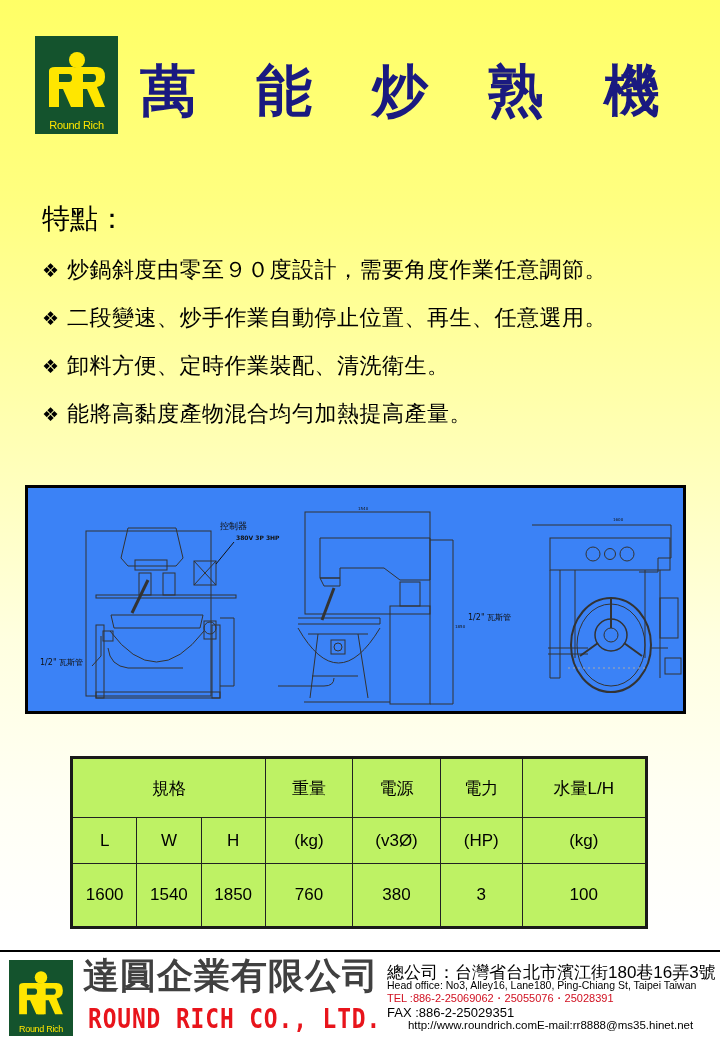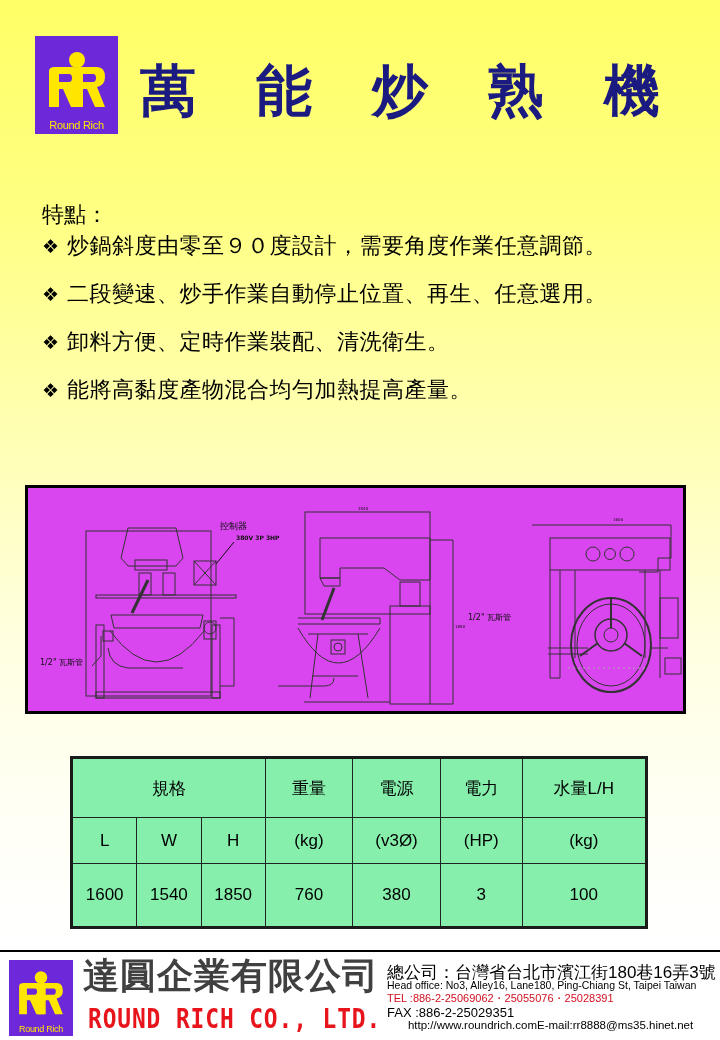--- a/index.html
+++ b/index.html
@@ -3,21 +3,21 @@
   <meta charset="utf-8">
   <style>
     html, body { margin: 0; padding: 0; }
     body {
       width: 720px; height: 1040px; position: relative; overflow: hidden;
       background: linear-gradient(to bottom, #ffff66 0px, #ffff80 200px, #ffffb0 420px, #ffffe0 640px, #fffff4 800px, #ffffff 940px);
       font-family: "DejaVu Sans", "Liberation Sans", sans-serif;
       color: #000;
     }
     .logo {
-      position: absolute; background: #6d28d9; color: #ffe600;
+      position: absolute; background: #14532d; color: #ffe600;
       display: flex; flex-direction: column; align-items: center; justify-content: flex-end;
     }
     .logo .mark { position: relative; }
     .logo .caption {
       font-family: "Liberation Sans", sans-serif; color: #ffe600;
       white-space: nowrap; letter-spacing: -0.3px;
     }
     #top-logo { left: 35px; top: 36px; width: 83px; height: 98px; }
     #top-logo .caption { font-size: 11px; margin-bottom: 3px; }
     #footer-logo { left: 9px; top: 960px; width: 64px; height: 76px; }
@@ -26,37 +26,37 @@
     .title {
       position: absolute; left: 140px; top: 55px; width: 520px; height: 70px;
       display: flex; justify-content: space-between; align-items: center;
     }
     .title span {
       font-family: "DejaVu Serif", serif; font-size: 56px; font-weight: bold;
       color: #1a1a80; line-height: 1;
     }
 
     .features { position: absolute; left: 42px; top: 200px; width: 670px; }
-    .features .heading { font-size: 22px; font-family: Liberation Sans, sans-serif; }
+    .features .heading { font-size: 28px; margin-bottom: 16px; font-family: Liberation Sans, sans-serif; }
     .features ul { list-style: none; margin: 0; padding: 0; }
     .features li {
       font-size: 22px; height: 48px; line-height: 32px; white-space: nowrap;
       display: flex; align-items: flex-start; letter-spacing: 0.5px;
     }
     .features .bullet { font-size: 19px; margin-right: 1px; width: 24px; display: inline-block; }
 
     .drawing {
       position: absolute; left: 25px; top: 485px; width: 661px; height: 229px;
-      border: 3px solid #000; background: #d946ef; box-sizing: border-box;
+      border: 3px solid #000; background: #3b82f6; box-sizing: border-box;
     }
     .drawing svg { position: absolute; left: 0; top: 0; }
 
     table.spec {
       position: absolute; left: 70px; top: 756px; width: 578px; height: 171px;
-      border-collapse: collapse; border: 3px solid #1a1a1a; background: #86efac;
+      border-collapse: collapse; border: 3px solid #1a1a1a; background: #bef264;
       font-family: "Liberation Sans", sans-serif; font-size: 17px;
     }
     table.spec td { border: 1px solid #222; text-align: center; vertical-align: middle; padding: 0; }
     table.spec tr.h1 td { height: 58px; }
     table.spec tr.h2 td { height: 45px; }
     table.spec tr.v td { height: 62px; }
 
     .footer-rule { position: absolute; left: 0; top: 950px; width: 720px; height: 2px; background: #000; }
     .footer-name-zh {
       position: absolute; left: 83px; top: 958px; font-size: 36px; font-weight: bold;

